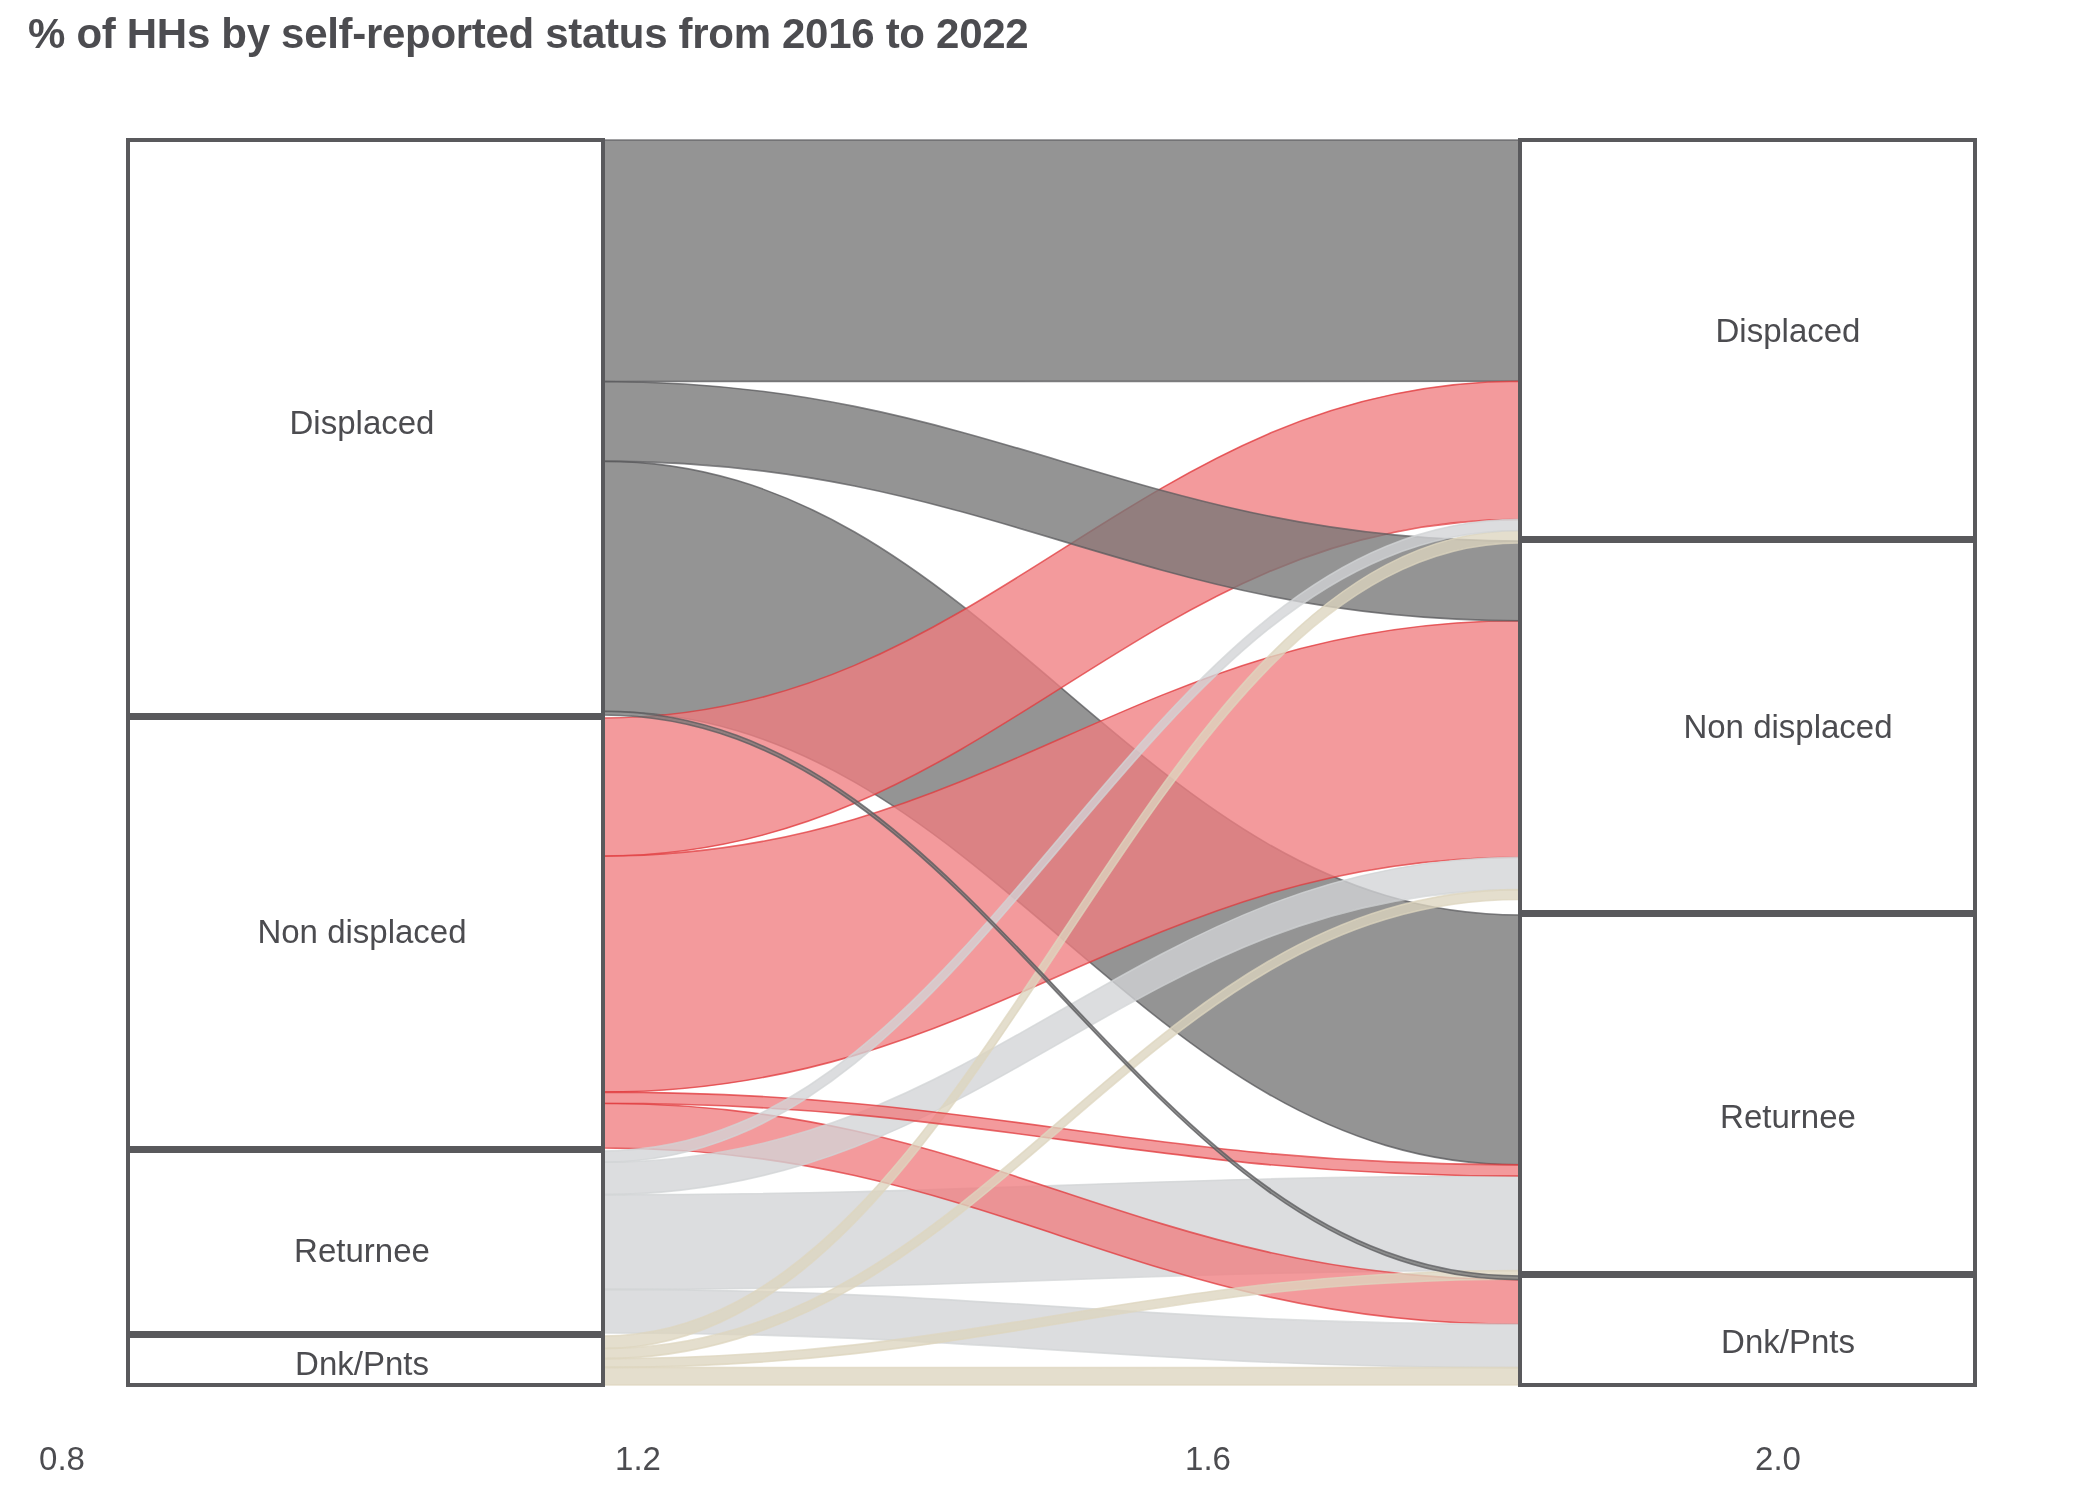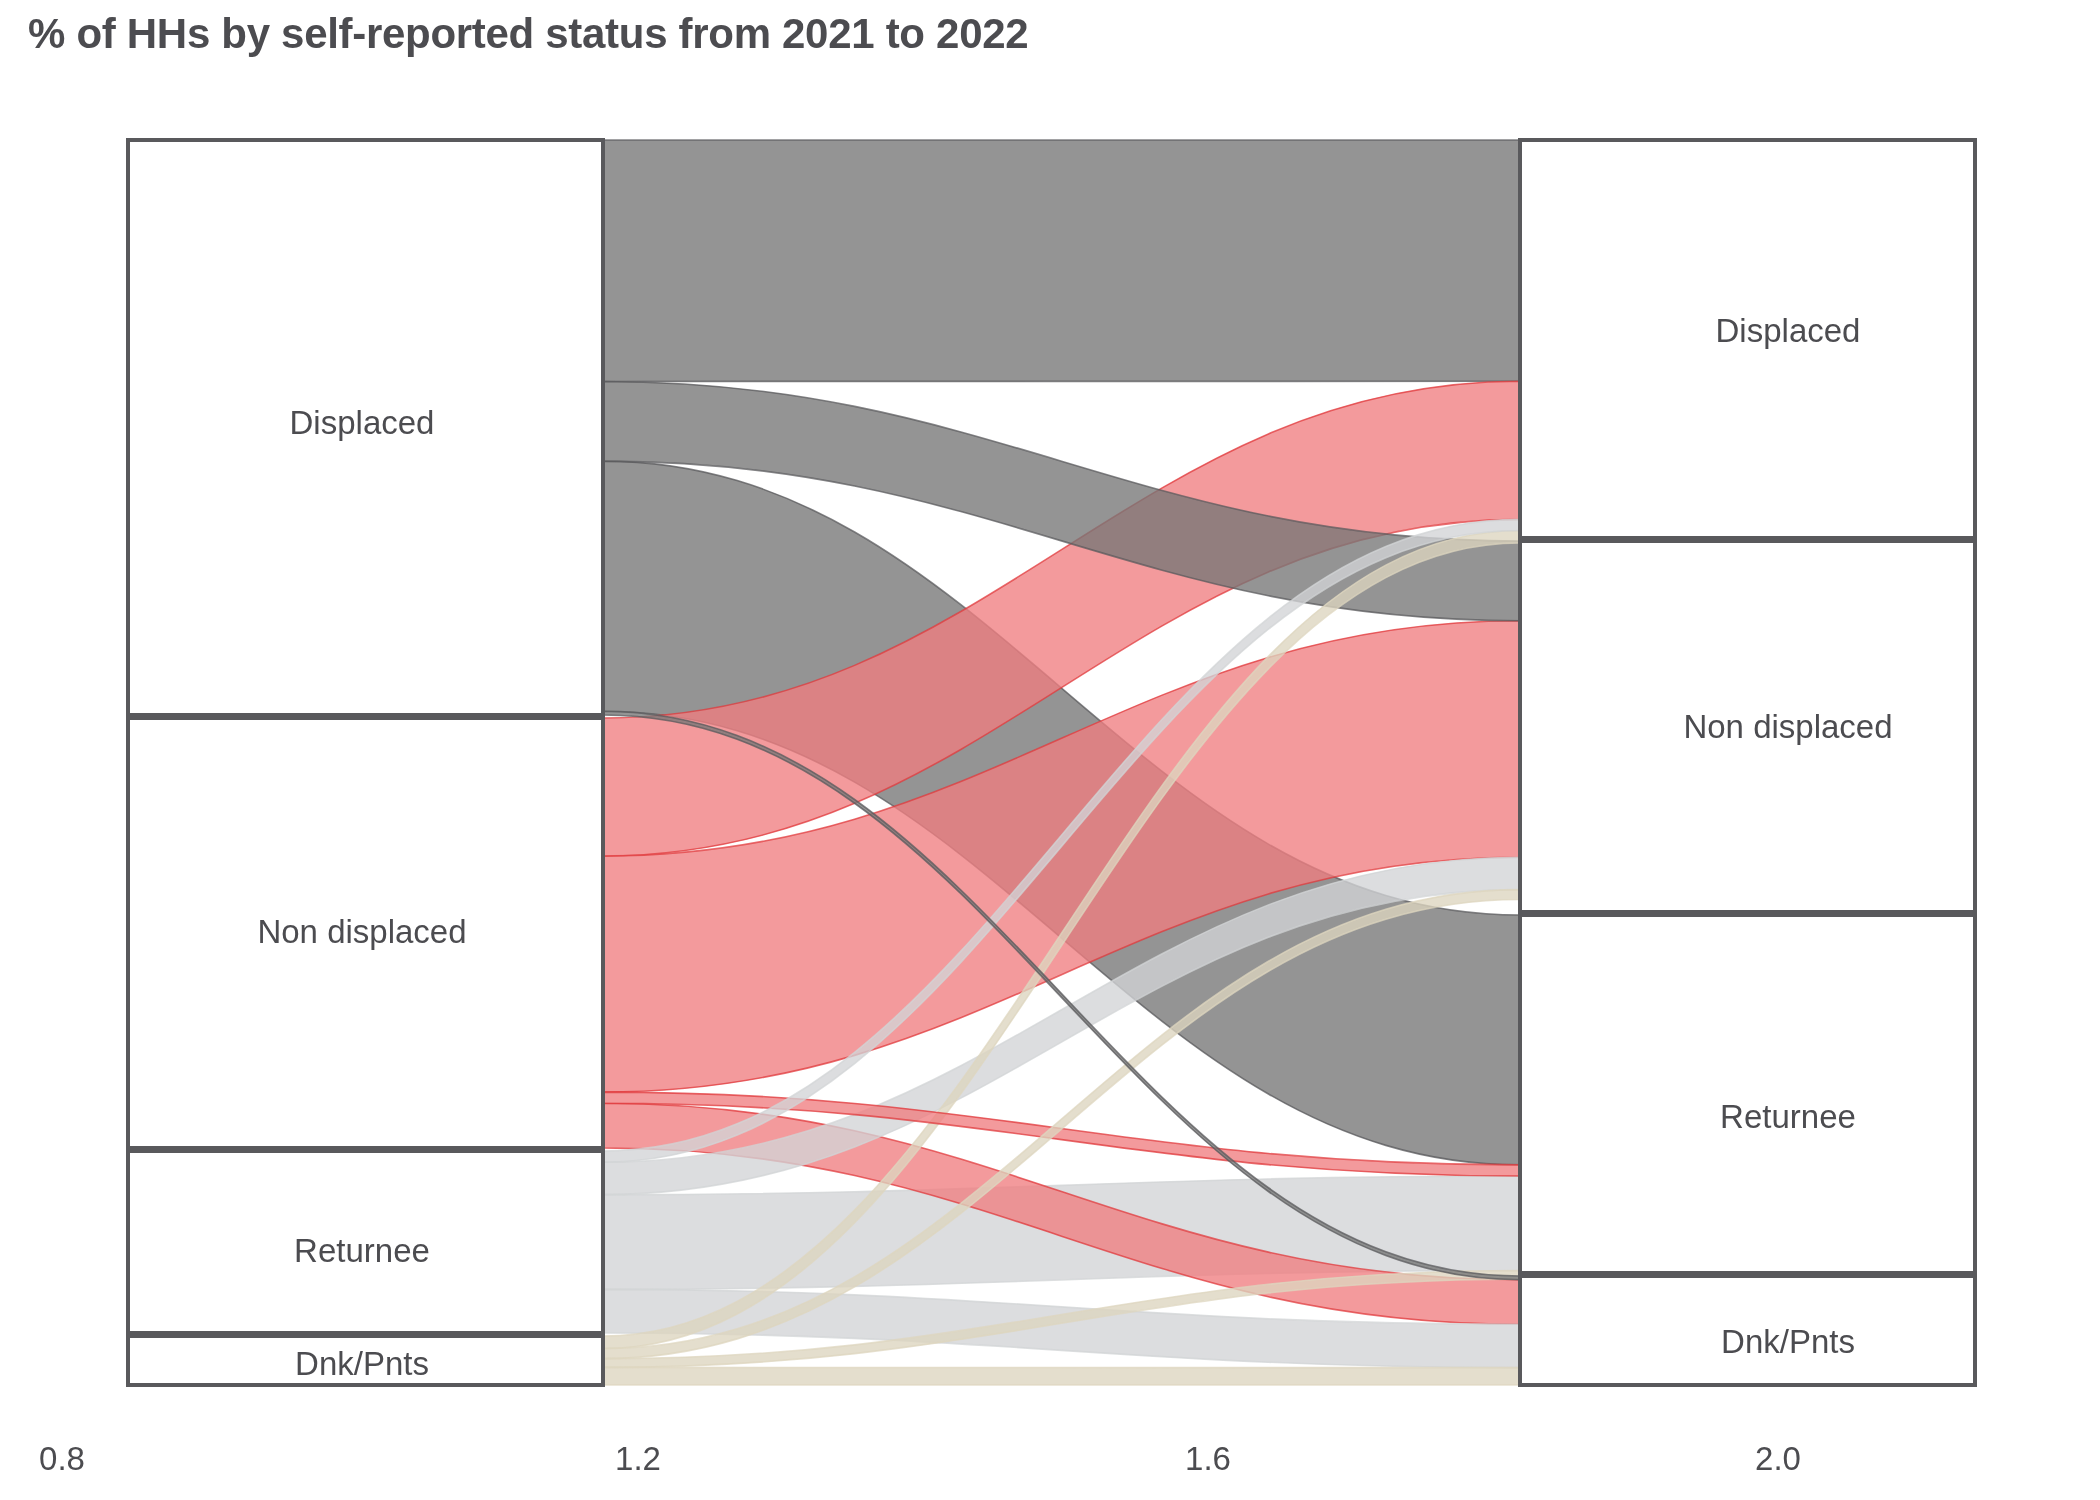--- a/index.html
+++ b/index.html
@@ -44,21 +44,21 @@
     font-family: "Liberation Sans", sans-serif;
     font-size: 33px;
     fill: #4c4c50;
   }
 </style>
 </head>
 <body>
 
 <div id="chart-root">
 
-  <div class="chart-title">% of HHs by self-reported status from 2021 to 2022</div>
+  <div class="chart-title">% of HHs by self-reported status from 2016 to 2022</div>
 
   <svg class="alluvial" viewBox="0 0 2100 1500">
     <g id="flows-layer">
         <path d="M 603 461.1038961038961
           C 988.14 461.1038961038961, 1134.8600000000001 915, 1520 915
           L 1520 1164.8541666666667
           C 1134.8600000000001 1164.8541666666667, 988.14 711.2662337662338, 603 711.2662337662338
           Z" fill="#767676" fill-opacity="0.78" stroke="#59595c" stroke-width="1.6" stroke-opacity="0.75"></path>
         <path d="M 603 140
           C 988.14 140, 1134.8600000000001 140, 1520 140

